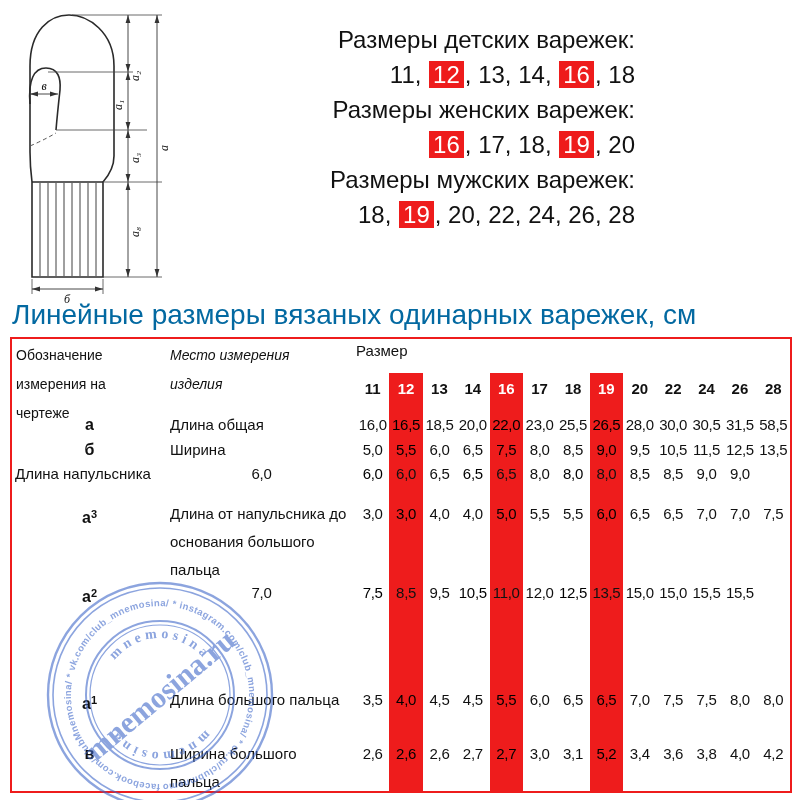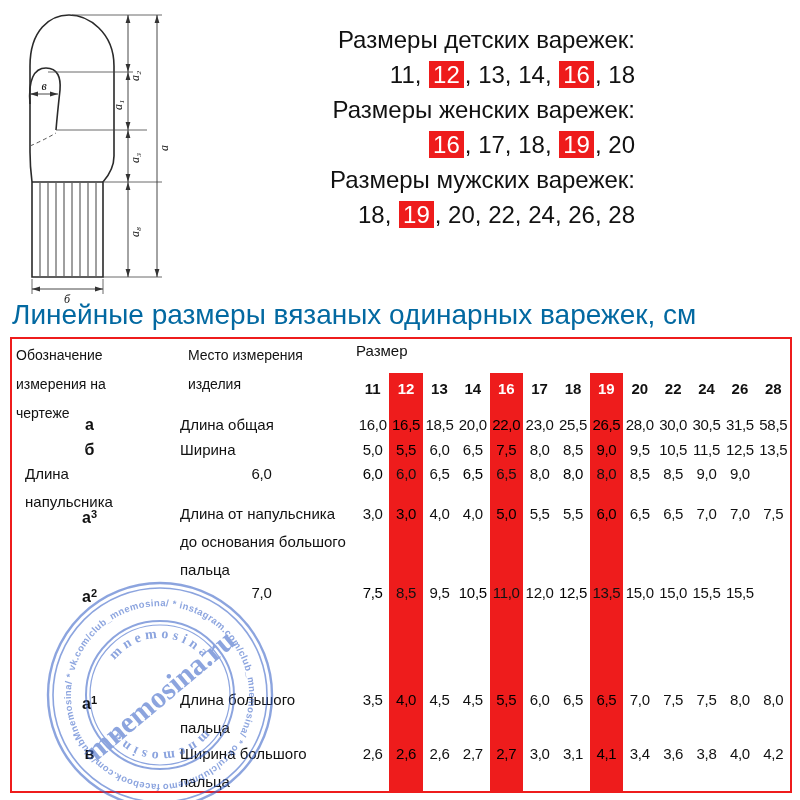--- a/index.html
+++ b/index.html
@@ -14,21 +14,21 @@
   
   #table-title{left:12px;top:299px;font-size:28px;color:#0369a1;white-space:nowrap;}
 
   
   #size-table{left:10px;top:337px;width:778px;height:452px;border:2px solid var(--red);}
   .stripe{position:absolute;background:var(--red);}
   .trow{position:absolute;left:0;width:778px;display:grid;
         grid-template-columns:155px 189px repeat(13,1fr);font-size:15px;line-height:28px;}
   .sign{text-align:center;font-weight:bold;font-size:16px;}
   .sign .sup{font-size:11px;vertical-align:5px;}
-  .desc{padding-left:3px;padding-right:8px;margin-left:10px;}
+  .desc{padding-left:3px;padding-right:8px;}
   .val{text-align:center;letter-spacing:-0.3px;}
   .val.hl{color:#000000;}
   .szcell{text-align:center;font-weight:bold;}
   .szcell.hl{color:#fff;}
   .hline{position:absolute;font-size:14px;line-height:29px;}
   #razmer-label{position:absolute;left:344px;top:3px;width:434px;text-align:left;font-size:15px;}
 
   
   #mitten-diagram{left:14px;top:6px;}
   #watermark-stamp{left:43px;top:578px;opacity:.58;pointer-events:none;z-index:5;}
@@ -102,21 +102,21 @@
   <div id="stripes">
       <div class="stripe" style="left: 377.385px; top: 34px; width: 33.3846px; height: 418px;"></div>
       <div class="stripe" style="left: 477.538px; top: 34px; width: 33.3846px; height: 418px;"></div>
       <div class="stripe" style="left: 577.692px; top: 34px; width: 33.3846px; height: 418px;"></div>
     </div>
   <div class="hline" style="left:4px;top:2px;" id="col1-header">
       <div>Обозначение</div>
       <div>измерения на</div>
       <div>чертеже</div>
     </div>
-  <div class="hline" style="left:176px;top:2px;" id="col2-header">
+  <div class="hline" style="left:158px;top:2px;font-style:italic;" id="col2-header">
       <div>Место измерения</div>
       <div>изделия</div>
     </div>
   <div id="razmer-label">Размер</div>
   <div id="rows-host">
       <div class="trow" style="top: 36px;">
         <div></div>
         <div></div>
         <div class="szcell">11</div>
         <div class="szcell hl">12</div>
@@ -235,21 +235,21 @@
       <div class="trow" style="top: 401px;">
         <div class="sign">в</div>
         <div class="desc">Ширина большого пальца</div>
         <div class="val">2,6</div>
         <div class="val hl">2,6</div>
         <div class="val">2,6</div>
         <div class="val">2,7</div>
         <div class="val hl">2,7</div>
         <div class="val">3,0</div>
         <div class="val">3,1</div>
-        <div class="val hl">4,1</div>
+        <div class="val hl">5,2</div>
         <div class="val">3,4</div>
         <div class="val">3,6</div>
         <div class="val">3,8</div>
         <div class="val">4,0</div>
         <div class="val">4,2</div>
       </div>
     </div>
 </div>
 
 <svg id="watermark-stamp" class="abs" width="234" height="234" viewBox="0 0 234 234">

